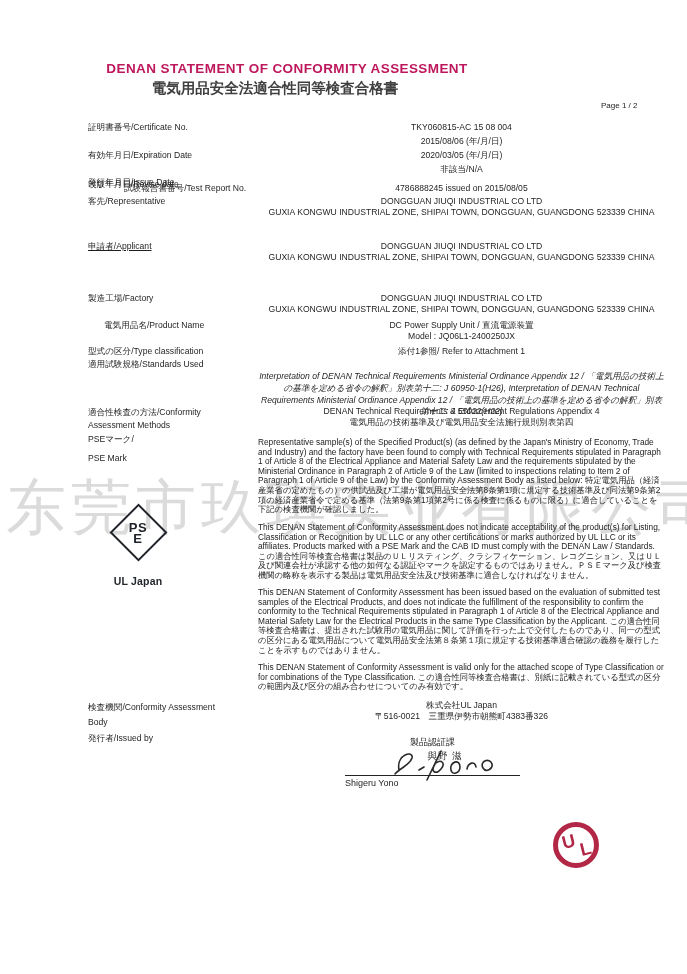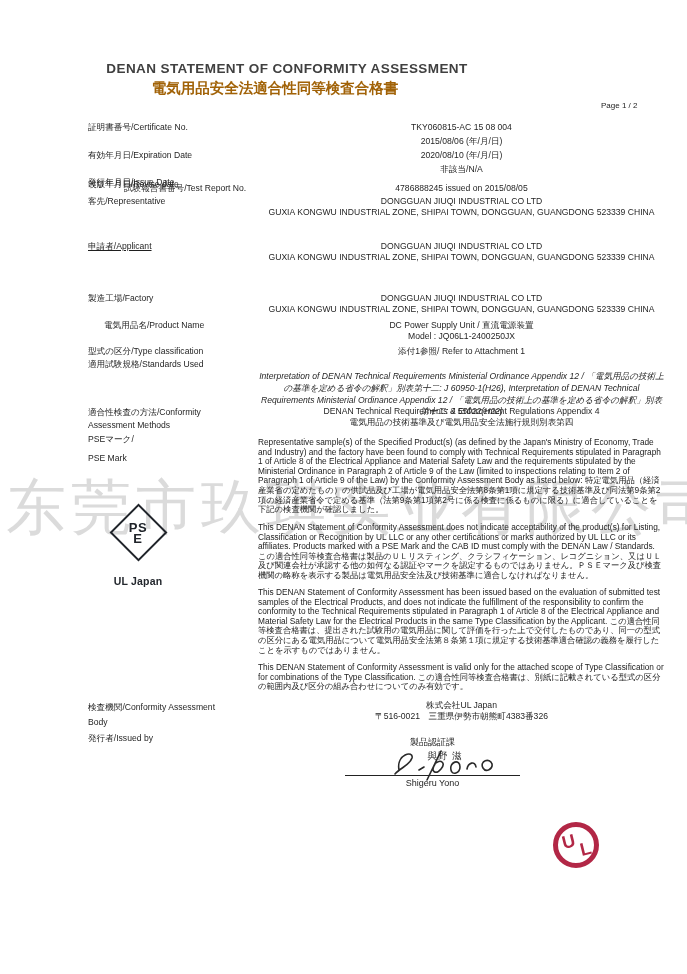--- a/index.html
+++ b/index.html
@@ -2,22 +2,22 @@
 <html><head>
 <meta charset="utf-8">
 <style>
   html,body{margin:0;padding:0;background:#ffffff;}
   .page{
     position:relative;width:687px;height:974px;background:#fff;overflow:hidden;
     font-family:"Liberation Sans","DejaVu Sans",sans-serif;color:#1f1f1f;
   }
   .abs{position:absolute;}
   .pre{white-space:pre-line;}
-  .title{font-size:13.5px;font-weight:bold;letter-spacing:.4px;width:574px;text-align:center;color:#404040;}
-  .subtitle{font-size:14.5px;font-weight:bold;width:550px;text-align:center;color:#a16207;}
+  .title{font-size:13.5px;font-weight:bold;letter-spacing:.4px;width:574px;text-align:center;color:#be185d;}
+  .subtitle{font-size:14.5px;font-weight:bold;width:550px;text-align:center;color:#404040;}
   .pageno{font-size:8px;color:#222;}
   .lbl{left:88px;font-size:8.6px;line-height:11.5px;color:#1f1f1f;}
   .val{left:258px;font-size:8.6px;line-height:11.3px;width:407px;color:#1f1f1f;text-align:center;}
   .stmt{left:258px;width:407px;font-size:8.3px;line-height:9.6px;color:#222;}
   .lh15{line-height:15px;}
   .lh19{line-height:19px;}
   .watermark{
     left:6px;top:468px;width:681px;font-size:60px;letter-spacing:5px;
     color:rgba(160,160,160,0.38);white-space:nowrap;z-index:0;font-weight:500;
   }
@@ -28,21 +28,21 @@
     width:37px;height:37px;border:2.4px solid #20242a;transform:rotate(45deg);
     margin:6px auto 4px auto;display:flex;align-items:center;justify-content:center;
   }
   .pse-inner{transform:rotate(-45deg);display:flex;flex-direction:column;align-items:center;
     font-weight:bold;font-size:13px;line-height:11px;color:#20242a;letter-spacing:.5px;}
   .pse-caption{font-size:10.5px;font-weight:bold;color:#23272d;margin-top:22px;letter-spacing:.2px;}
   
   .sig-dept{left:345px;top:736px;width:175px;text-align:center;font-size:9px;}
   .sig-namejp{left:345px;top:750px;width:200px;text-align:center;font-size:9.5px;letter-spacing:1px;}
   .sig-line{left:345px;top:775px;width:175px;border-top:1.4px solid #222;height:0;}
-  .sig-nameen{left:345px;top:778px;width:175px;text-align:center;font-size:9px;}
+  .sig-nameen{left:345px;top:778px;width:175px;text-align:left;font-size:9px;}
   .sig-svg{left:383px;top:748px;}
   
   .ul-logo{
     left:553px;top:822px;width:36px;height:36px;border:5.5px solid #b22746;border-radius:50%;
     display:flex;align-items:center;justify-content:center;background:#fff;
   }
   .ul-letters{transform:rotate(-14deg);font-weight:bold;color:#b22746;font-size:18px;
     line-height:1;position:relative;width:24px;height:24px;}
   .ul-u{position:absolute;left:-1px;top:-2px;}
   .ul-l{position:absolute;right:-2px;bottom:-3px;}
@@ -59,21 +59,21 @@
     <div class="abs subtitle" style="top:79px;">電気用品安全法適合性同等検査合格書</div>
     <div class="abs pageno" style="left:601px;top:101px;">Page 1 / 2</div>
 
     <div class="abs lbl" style="top:122px;">証明書番号/Certificate No.</div>
     <div class="abs val" style="top:122px;">TKY060815-AC 15 08 004</div>
 
     <div class="abs lbl" style="top:144px;margin-top:33px;">発行年月日/Issue Date</div>
     <div class="abs val" style="top:136px;">2015/08/06 (年/月/日)</div>
 
     <div class="abs lbl" style="top:150px;">有効年月日/Expiration Date</div>
-    <div class="abs val" style="top:150px;">2020/08/10 (年/月/日)</div>
+    <div class="abs val" style="top:150px;">2020/03/05 (年/月/日)</div>
 
     <div class="abs lbl" style="top:179px;">改版年月日/Revise date</div>
     <div class="abs val" style="top:164px;">非該当/N/A</div>
 
     <div class="abs lbl" style="top:183px;padding-left:36px;">試験報告書番号/Test Report No.</div>
     <div class="abs val" style="top:183px;">4786888245 issued on 2015/08/05</div>
 
     <div class="abs lbl" style="top:196px;">客先/Representative</div>
     <div class="abs val pre" style="top:196px;">DONGGUAN JIUQI INDUSTRIAL CO LTD
 GUXIA KONGWU INDUSTRIAL ZONE, SHIPAI TOWN, DONGGUAN, GUANGDONG 523339 CHINA</div>

